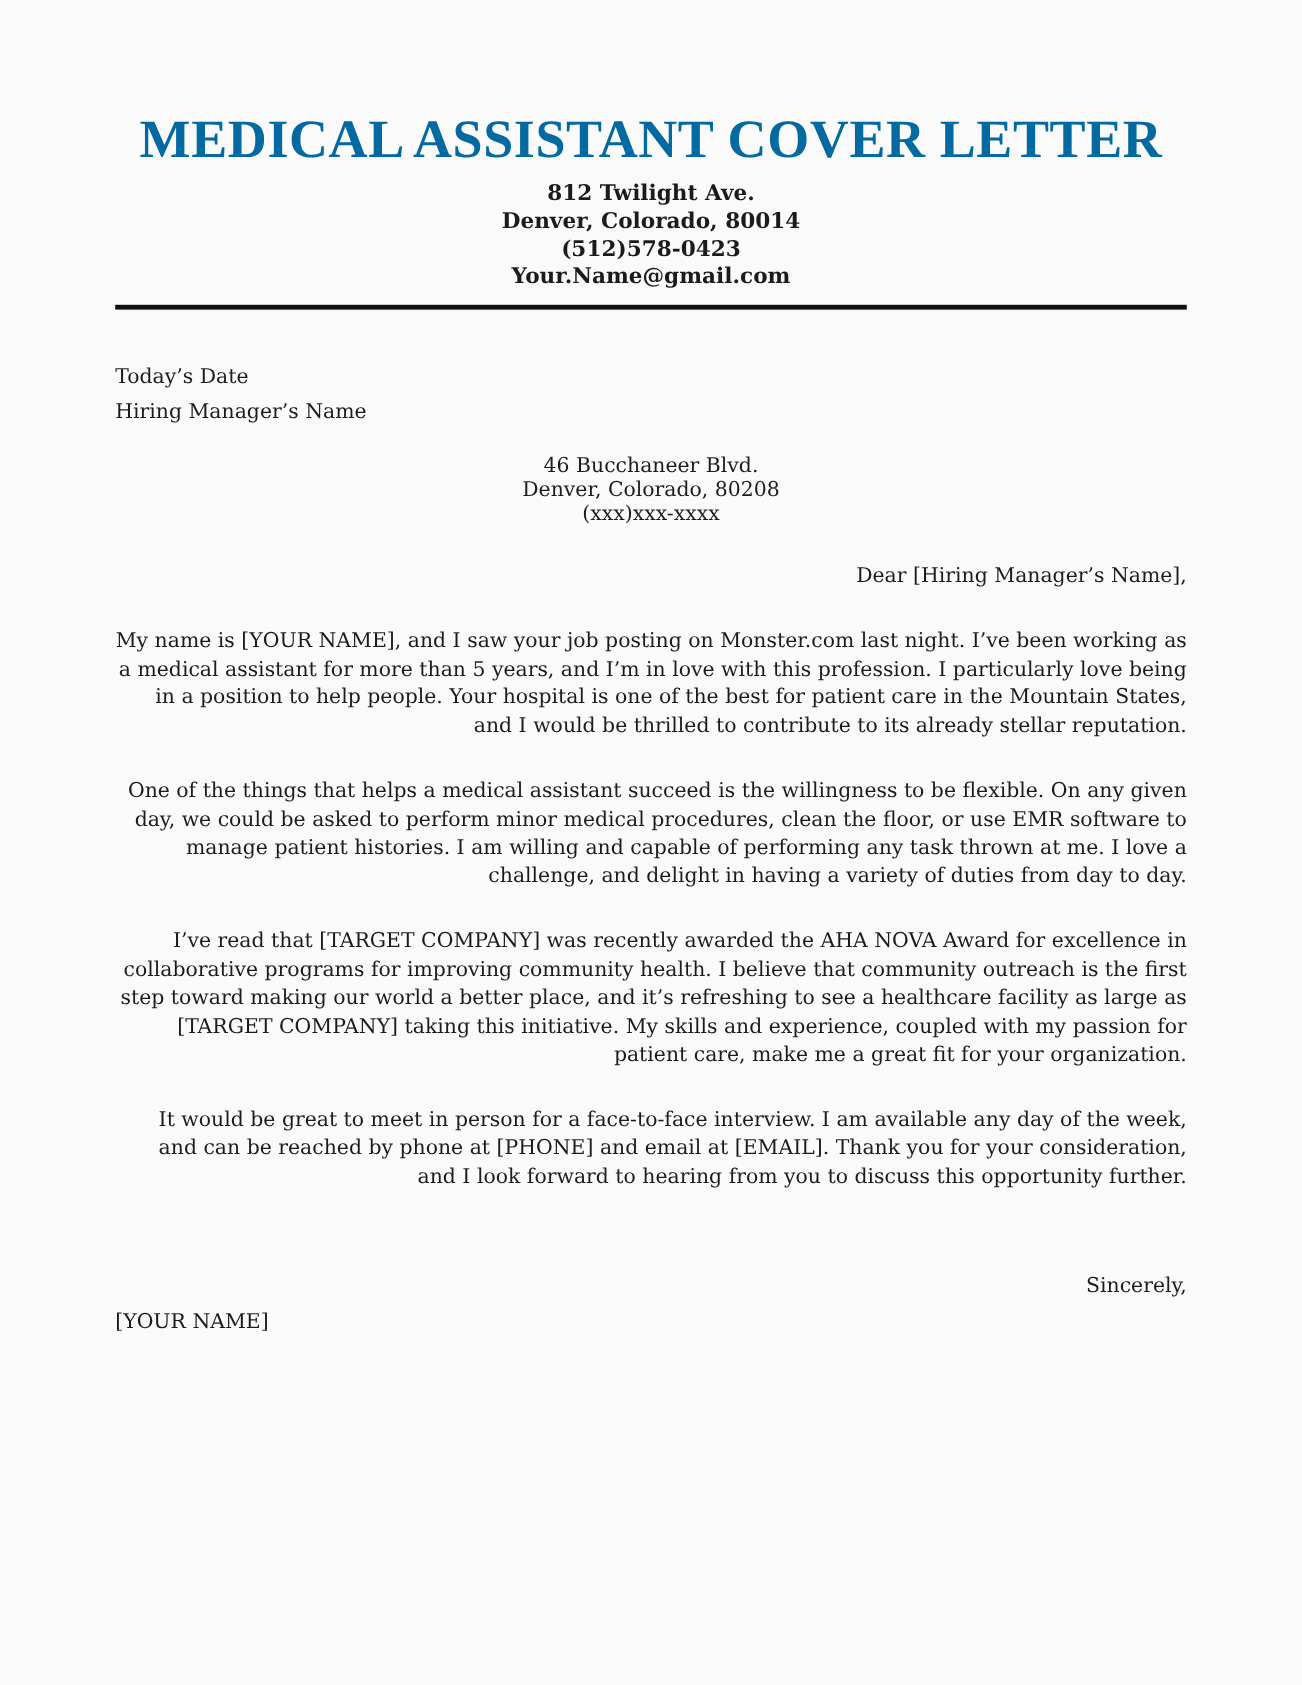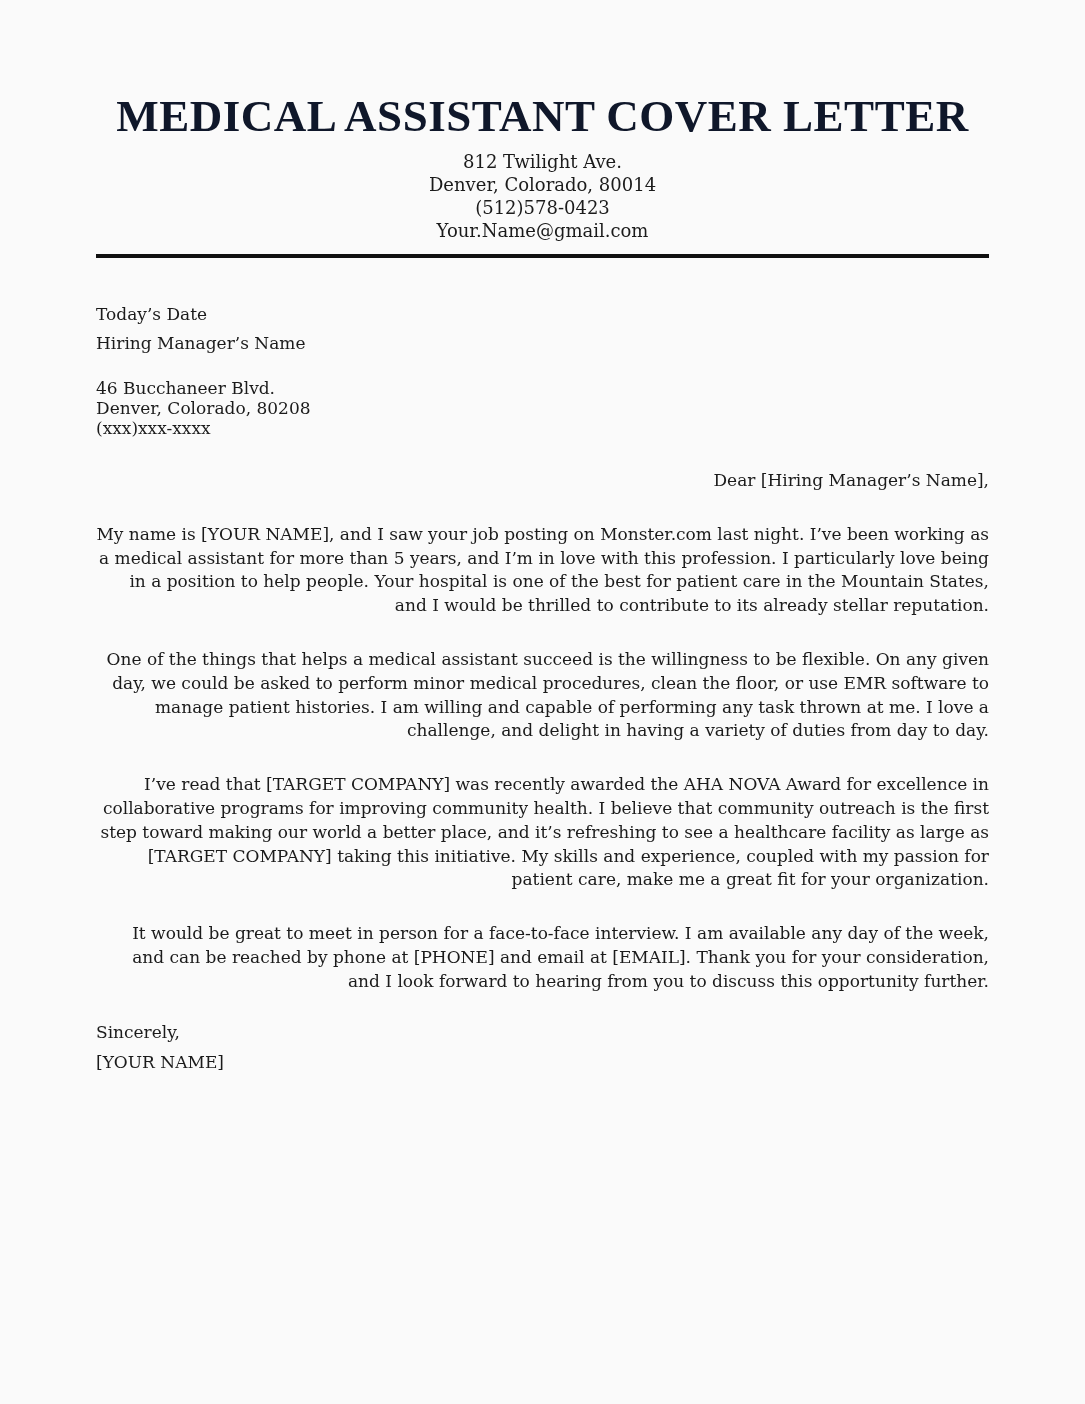--- a/index.html
+++ b/index.html
@@ -16,60 +16,63 @@
     padding: 92px 96px 40px 96px;
     overflow: hidden;
   }
   h1.title {
     font-family: "Liberation Serif", serif;
     font-weight: 700;
     font-size: 45px;
     line-height: 1.1;
     text-align: center;
     letter-spacing: 0.5px;
-    color: #0f172a;
+    color: #0369a1;
     white-space: nowrap;
   }
   .contact-block {
     margin-top: 8px;
     text-align: center;
     font-size: 18px;
     line-height: 1.28;
     color: #1b1b1b;
+    font-weight: bold;
   }
   .header-divider {
     border: none;
     height: 4px;
     background: #101010;
     margin-top: 12px;
   }
   .letter-main {
     margin-top: 46px;
     font-size: 17px;
   }
   .intro-line {
     line-height: 1.2;
     margin-bottom: 9px;
   }
   .address-block {
     margin-top: 26px;
     line-height: 1.17;
+    text-align: center;
   }
   .salutation {
     margin-top: 28px;
   }
   .para {
     margin-top: 30px;
     line-height: 1.4;
     max-width: 896px;
     text-align: right;
   }
   .closing-line {
-    margin-top: 28px;
+    margin-top: 68px;
     line-height: 1.2;
+    text-align: right;
   }
   .signature-line {
     margin-top: 10px;
     line-height: 1.2;
   }
 </style>
 </head>
 <body>
 
 <div class="page">

